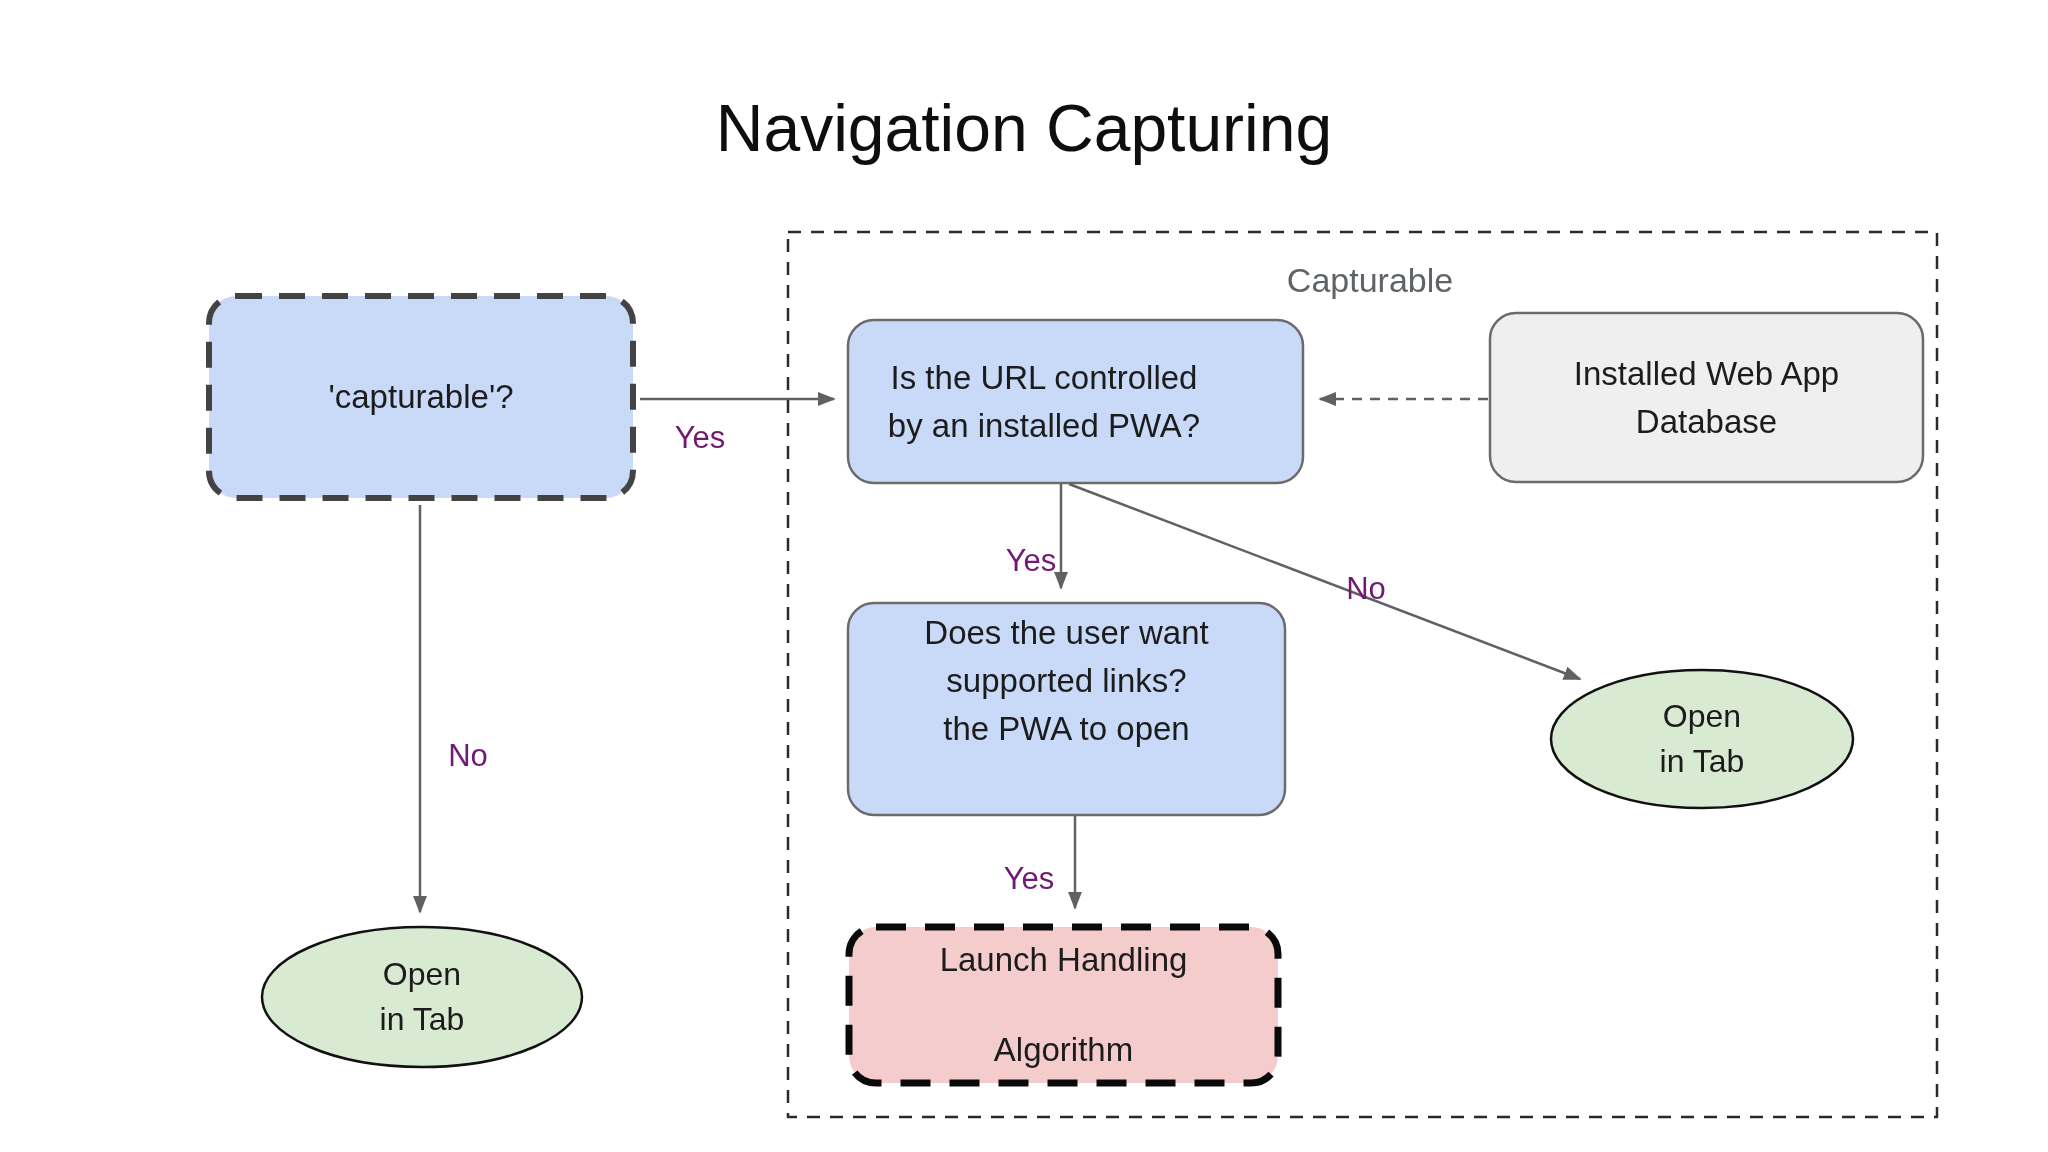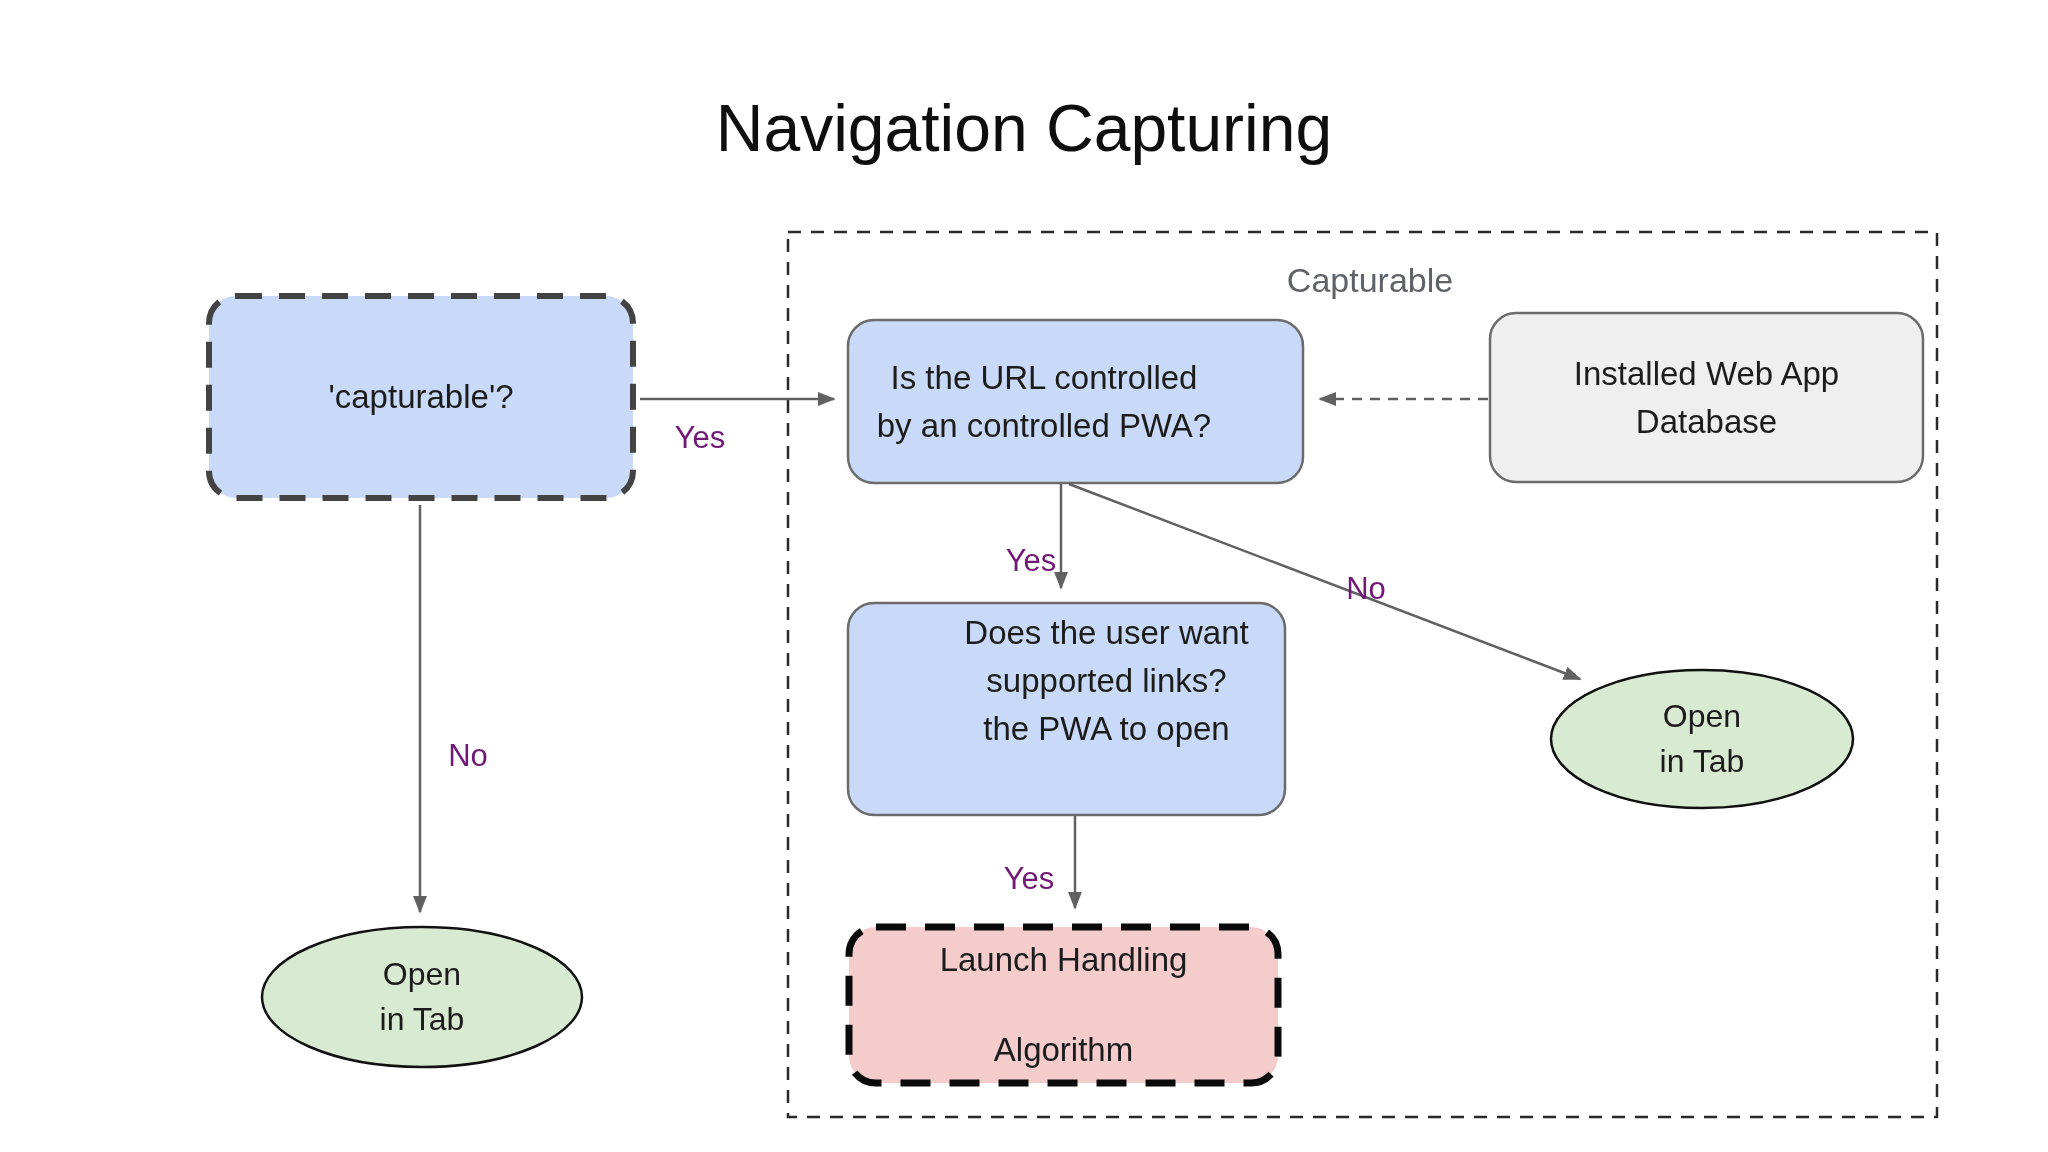--- a/index.html
+++ b/index.html
@@ -53,21 +53,21 @@
     transform: translate(-50%, -50%);
     font-size: 31px;
     color: #701a75;
     white-space: nowrap;
     pointer-events: none;
   }
   
   .lbl-capturable-question { left: 206px; top: 293px; width: 430px; height: 208px; }
   .lbl-url-question        { left: 848px; top: 320px; width: 392px; height: 163px; }
   .lbl-installed-db        { left: 1490px; top: 313px; width: 433px; height: 169px; }
-  .lbl-user-want-question  { left: 848px; top: 603px; width: 437px; height: 156px; padding-left: 40px; }
+  .lbl-user-want-question  { left: 848px; top: 603px; width: 437px; height: 156px; }
   .lbl-launch-handling     { left: 845px; top: 923px; width: 437px; height: 164px; gap: 42px; }
   .lbl-open-tab-left       { left: 262px; top: 927px; width: 320px; height: 140px; }
   .lbl-open-tab-right      { left: 1551px; top: 670px; width: 302px; height: 138px; }
   .lbl-group               { left: 1220px; top: 256px; width: 300px; height: 48px; }
 </style>
 </head>
 <body>
 
 <div class="stage">
 
@@ -110,21 +110,21 @@
   <div class="overlay page-title">Navigation Capturing</div>
 
   <div class="overlay lbl-group group-label">Capturable</div>
 
   <div class="overlay lbl-capturable-question node-label">
     <div>'capturable'?</div>
   </div>
 
   <div class="overlay lbl-url-question node-label">
     <div>Is the URL controlled</div>
-    <div>by an controlled PWA?</div>
+    <div>by an installed PWA?</div>
   </div>
 
   <div class="overlay lbl-installed-db node-label">
     <div>Installed Web App</div>
     <div>Database</div>
   </div>
 
   <div class="overlay lbl-user-want-question node-label">
     <div>Does the user want</div>
     <div>supported links?</div>

